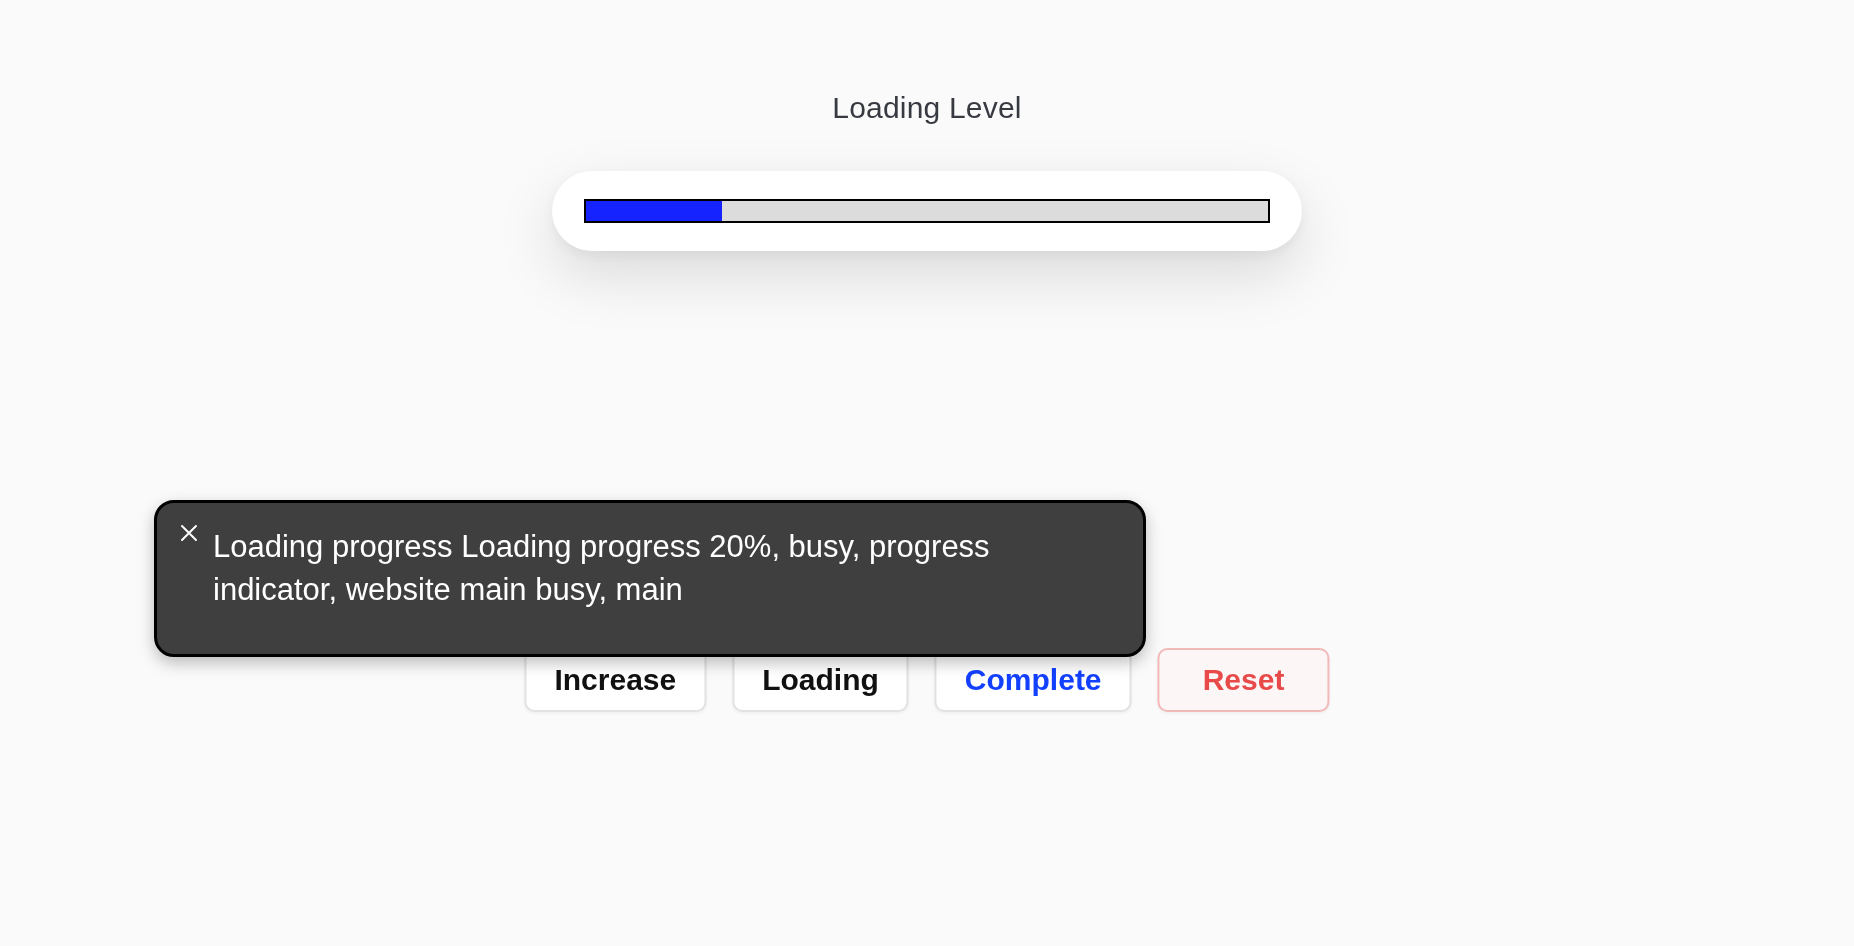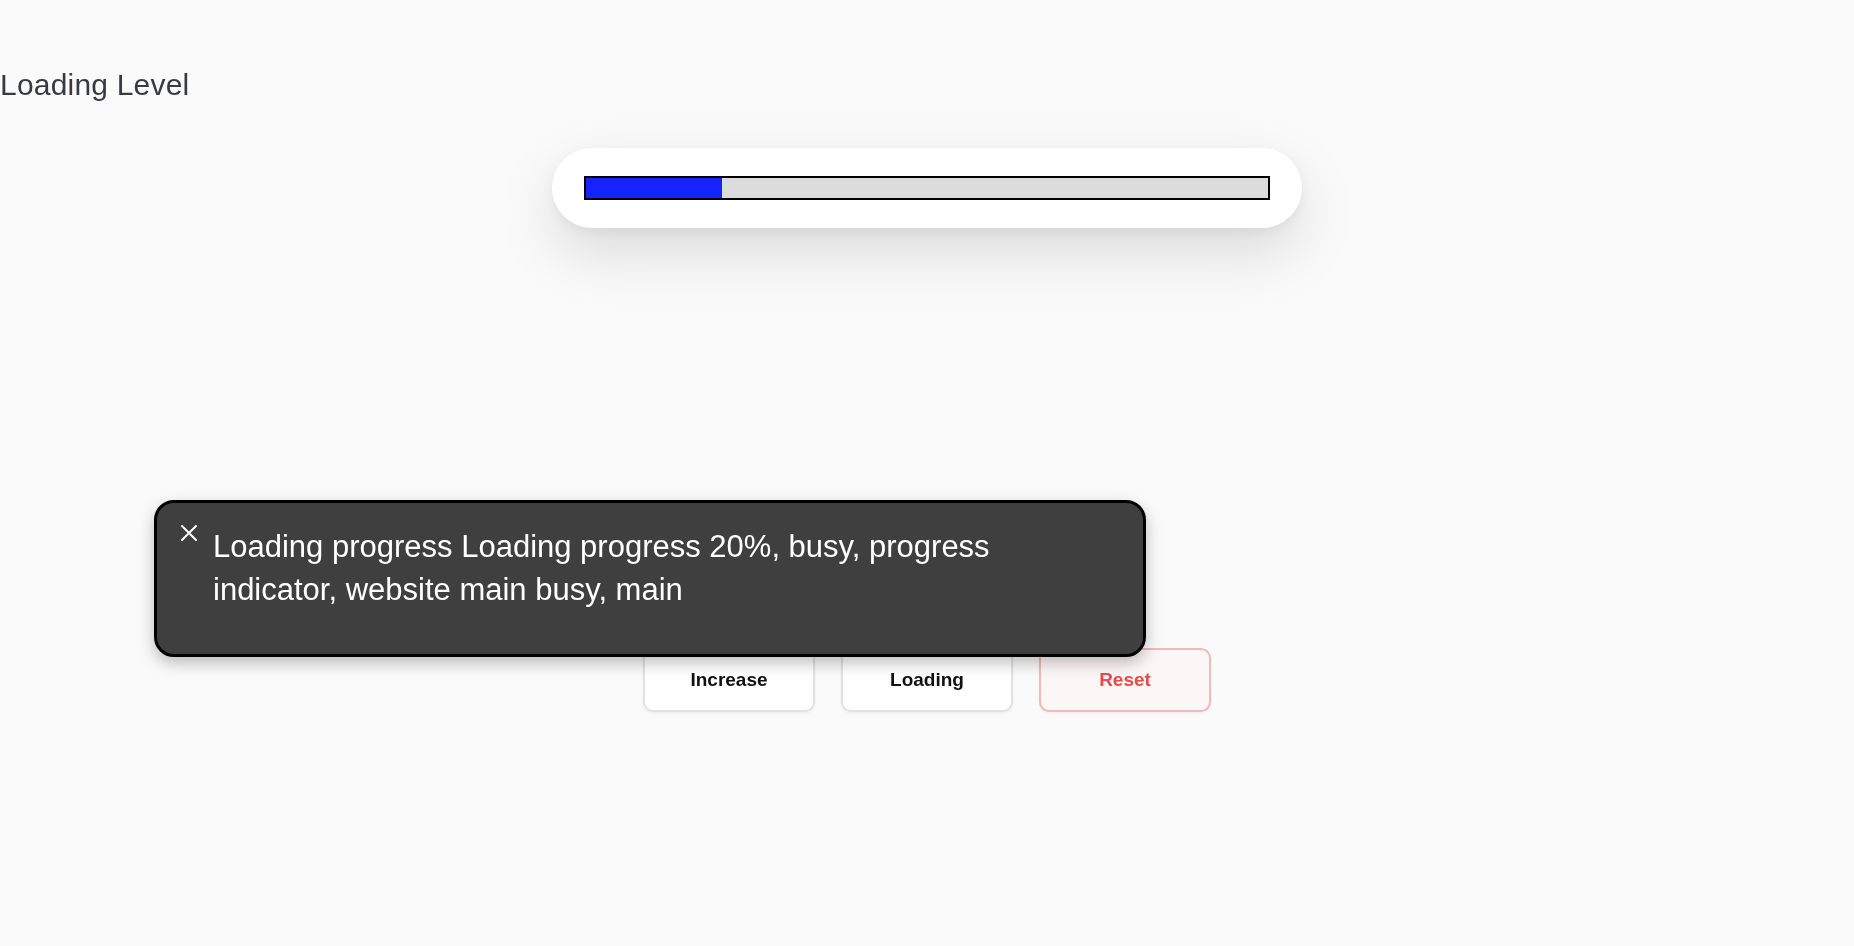--- a/index.html
+++ b/index.html
@@ -5,21 +5,22 @@
     * { box-sizing: border-box; margin: 0; padding: 0; }
     html, body { width: 100%; height: 100%; }
     body {
       background: #fafafa;
       font-family: -apple-system, BlinkMacSystemFont, "Segoe UI", Helvetica, Arial, sans-serif;
       position: relative;
       overflow: hidden;
     }
 
     .heading {
-      margin-top: 68px;
+      text-align: center;
+      margin-top: 91px;
       font-size: 30px;
       font-weight: 400;
       color: #383a42;
       letter-spacing: 0.2px;
     }
 
     .progress-card {
       width: 750px;
       margin: 46px auto 0;
       background: #ffffff;
@@ -51,21 +52,21 @@
       display: flex;
       gap: 26px;
     }
     .btn {
       min-width: 172px;
       height: 64px;
       padding: 0 28px;
       border-radius: 10px;
       border: 2px solid #e2e2e2;
       background: #ffffff;
-      font-size: 19px;
+      font-size: 30px;
       font-weight: 800;
       font-family: inherit;
       cursor: pointer;
       color: #111;
       display: flex; align-items: center; justify-content: center;
       box-shadow: 0 2px 3px rgba(0,0,0,0.04);
     }
     .btn.complete { color: #1340ff; }
     .btn.reset {
       color: #e84a4a;
@@ -105,20 +106,21 @@
 
 <div class="progress-card">
   <div class="progress-outer">
     <div class="progress-inner" style="width: 20%;"></div>
   </div>
 </div>
 
 <div class="button-row">
   <button class="btn">Increase</button>
   <button class="btn">Loading</button>
+  <button class="btn complete">Complete</button>
   <button class="btn reset">Reset</button>
 </div>
 
 <div class="a11y-panel">
   <span class="a11y-close">
     <svg width="18" height="18" viewBox="0 0 18 18">
         <path d="M2 2 L16 16 M16 2 L2 16" stroke="#ffffff" stroke-width="2" stroke-linecap="round"></path>
       </svg>
   </span>
   <span>Loading progress Loading progress 20%, busy, progress indicator, website main busy, main</span>

